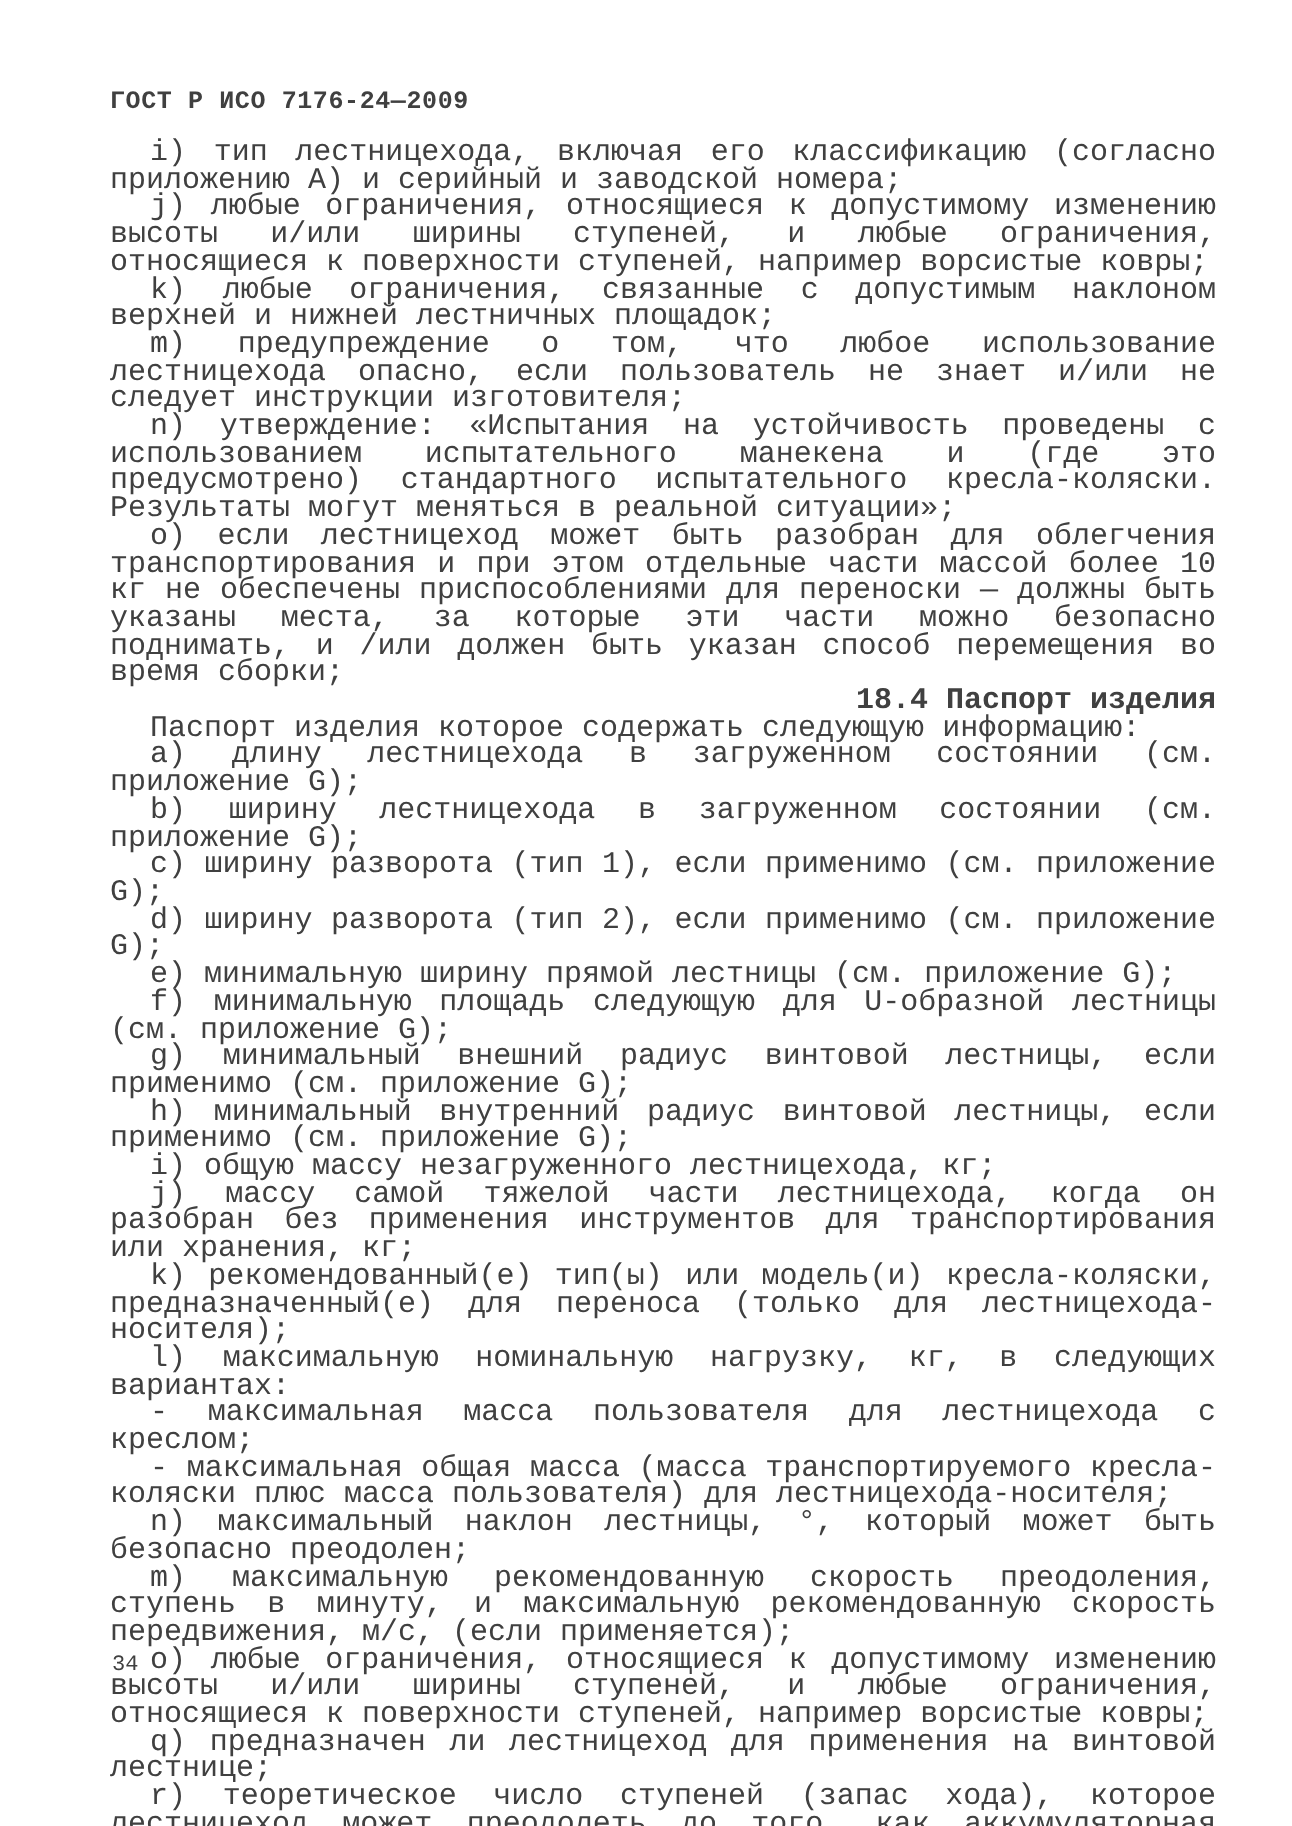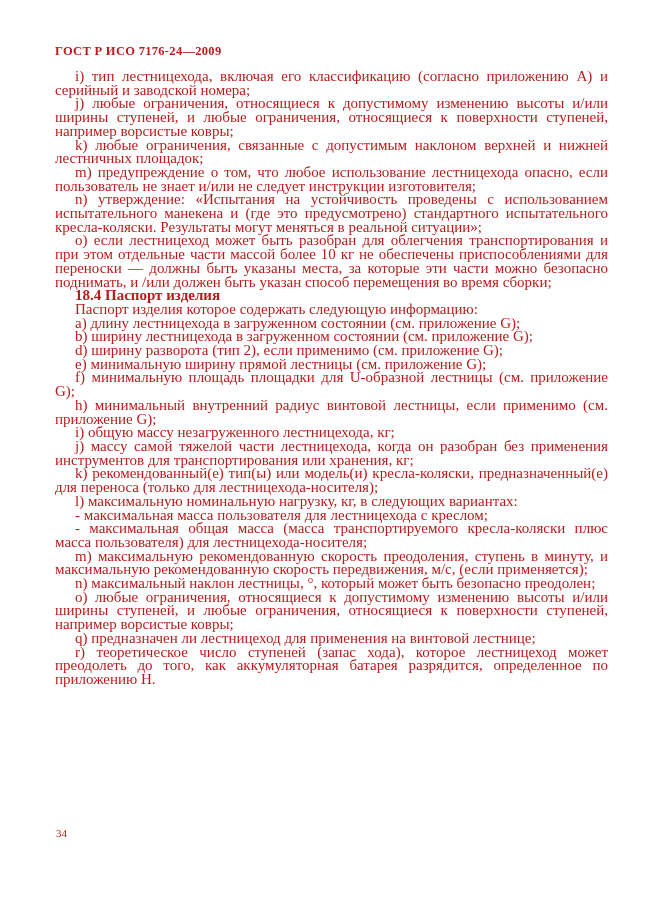--- a/index.html
+++ b/index.html
@@ -5,22 +5,22 @@
   html, body {
     margin: 0;
     padding: 0;
     background: #ffffff;
   }
   .page {
     position: relative;
     width: 646px;
     height: 913px;
     background: #ffffff;
-    color: #b91c1c;
-    font-family: Liberation Serif, serif;
+    color: #404040;
+    font-family: Liberation Mono, monospace;
     overflow: hidden;
   }
   .doc-header {
     position: absolute;
     left: 55px;
     top: 44px;
     font-size: 12.5px;
     font-weight: bold;
     letter-spacing: 0.3px;
     white-space: nowrap;
@@ -34,21 +34,21 @@
     line-height: 13.7px;
     text-align: justify;
   }
   .doc-body p {
     margin: 0;
     padding: 0;
     text-indent: 20px;
   }
   .doc-body p.bold {
     font-weight: bold;
-    text-align: left;
+    text-align: right;
   }
   .page-number {
     position: absolute;
     left: 56px;
     top: 827px;
     font-size: 11px;
   }
 </style>
 </head>
 <body>
@@ -60,31 +60,33 @@
       <p>i) тип лестницехода, включая его классификацию (согласно приложению А) и серийный и заводской номера;</p>
       <p>j) любые ограничения, относящиеся к допустимому изменению высоты и/или ширины ступеней, и любые ограничения, относящиеся к поверхности ступеней, например ворсистые ковры;</p>
       <p>k) любые ограничения, связанные с допустимым наклоном верхней и нижней лестничных площадок;</p>
       <p>m) предупреждение о том, что любое использование лестницехода опасно, если пользователь не знает и/или не следует инструкции изготовителя;</p>
       <p>n) утверждение: «Испытания на устойчивость проведены с использованием испытательного манекена и (где это предусмотрено) стандартного испытательного кресла-коляски. Результаты могут меняться в реальной ситуации»;</p>
       <p>o) если лестницеход может быть разобран для облегчения транспортирования и при этом отдельные части массой более 10 кг не обеспечены приспособлениями для переноски — должны быть указаны места, за которые эти части можно безопасно поднимать, и /или должен быть указан способ перемещения во время сборки;</p>
       <p class="bold">18.4 Паспорт изделия</p>
       <p>Паспорт изделия которое содержать следующую информацию:</p>
       <p>a) длину лестницехода в загруженном состоянии (см. приложение G);</p>
       <p>b) ширину лестницехода в загруженном состоянии (см. приложение G);</p>
+      <p>c) ширину разворота (тип 1), если применимо (см. приложение G);</p>
       <p>d) ширину разворота (тип 2), если применимо (см. приложение G);</p>
       <p>e) минимальную ширину прямой лестницы (см. приложение G);</p>
-      <p>f) минимальную площадь площадки для U-образной лестницы (см. приложение G);</p>
+      <p>f) минимальную площадь следующую для U-образной лестницы (см. приложение G);</p>
+      <p>g) минимальный внешний радиус винтовой лестницы, если применимо (см. приложение G);</p>
       <p>h) минимальный внутренний радиус винтовой лестницы, если применимо (см. приложение G);</p>
       <p>i) общую массу незагруженного лестницехода, кг;</p>
       <p>j) массу самой тяжелой части лестницехода, когда он разобран без применения инструментов для транспортирования или хранения, кг;</p>
       <p>k) рекомендованный(е) тип(ы) или модель(и) кресла-коляски, предназначенный(е) для переноса (только для лестницехода-носителя);</p>
       <p>l) максимальную номинальную нагрузку, кг, в следующих вариантах:</p>
       <p>- максимальная масса пользователя для лестницехода с креслом;</p>
       <p>- максимальная общая масса (масса транспортируемого кресла-коляски плюс масса пользователя) для лестницехода-носителя;</p>
+      <p>n) максимальный наклон лестницы, °, который может быть безопасно преодолен;</p>
       <p>m) максимальную рекомендованную скорость преодоления, ступень в минуту, и максимальную рекомендованную скорость передвижения, м/с, (если применяется);</p>
-      <p>n) максимальный наклон лестницы, °, который может быть безопасно преодолен;</p>
       <p>o) любые ограничения, относящиеся к допустимому изменению высоты и/или ширины ступеней, и любые ограничения, относящиеся к поверхности ступеней, например ворсистые ковры;</p>
       <p>q) предназначен ли лестницеход для применения на винтовой лестнице;</p>
       <p>r) теоретическое число ступеней (запас хода), которое лестницеход может преодолеть до того, как аккумуляторная батарея разрядится, определенное по приложению Н.</p>
     </div>
 
   <div class="page-number">34</div>
 </div>
 
 </body></html>

